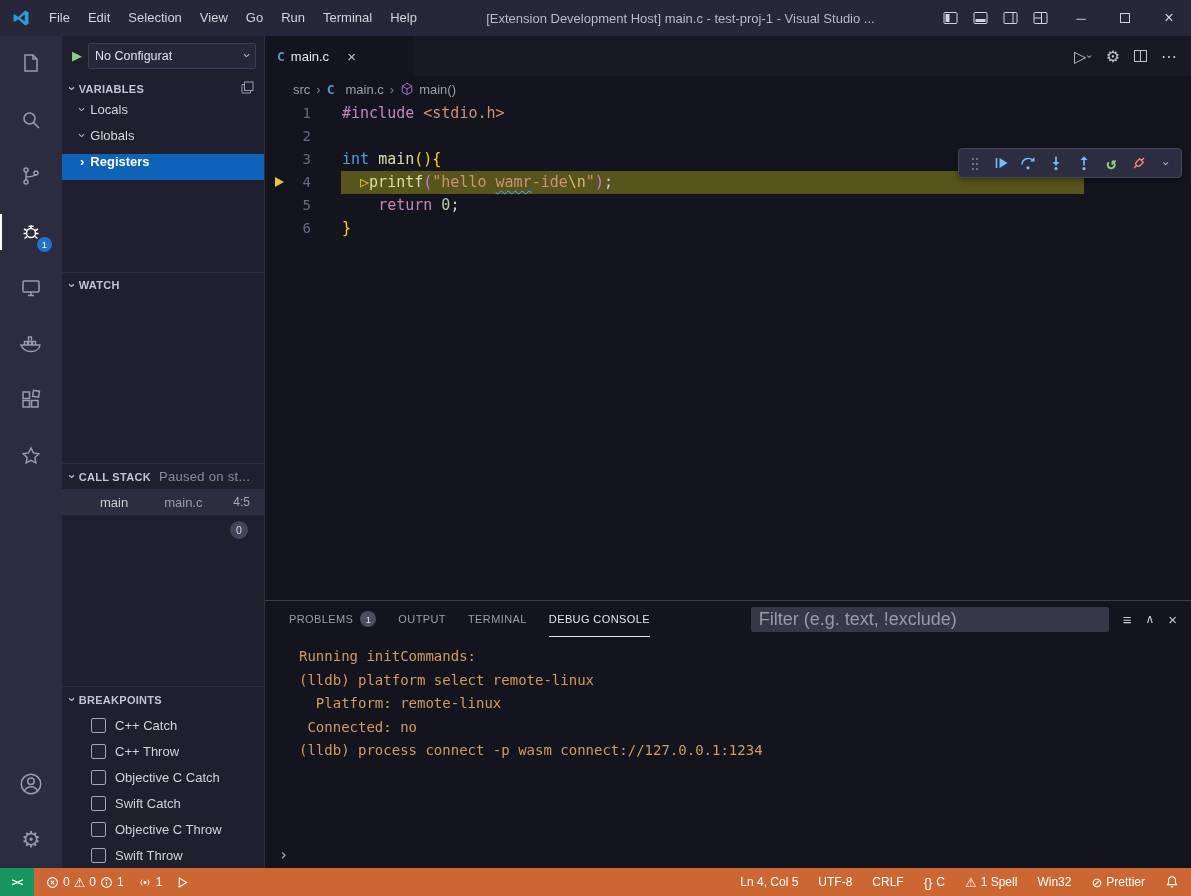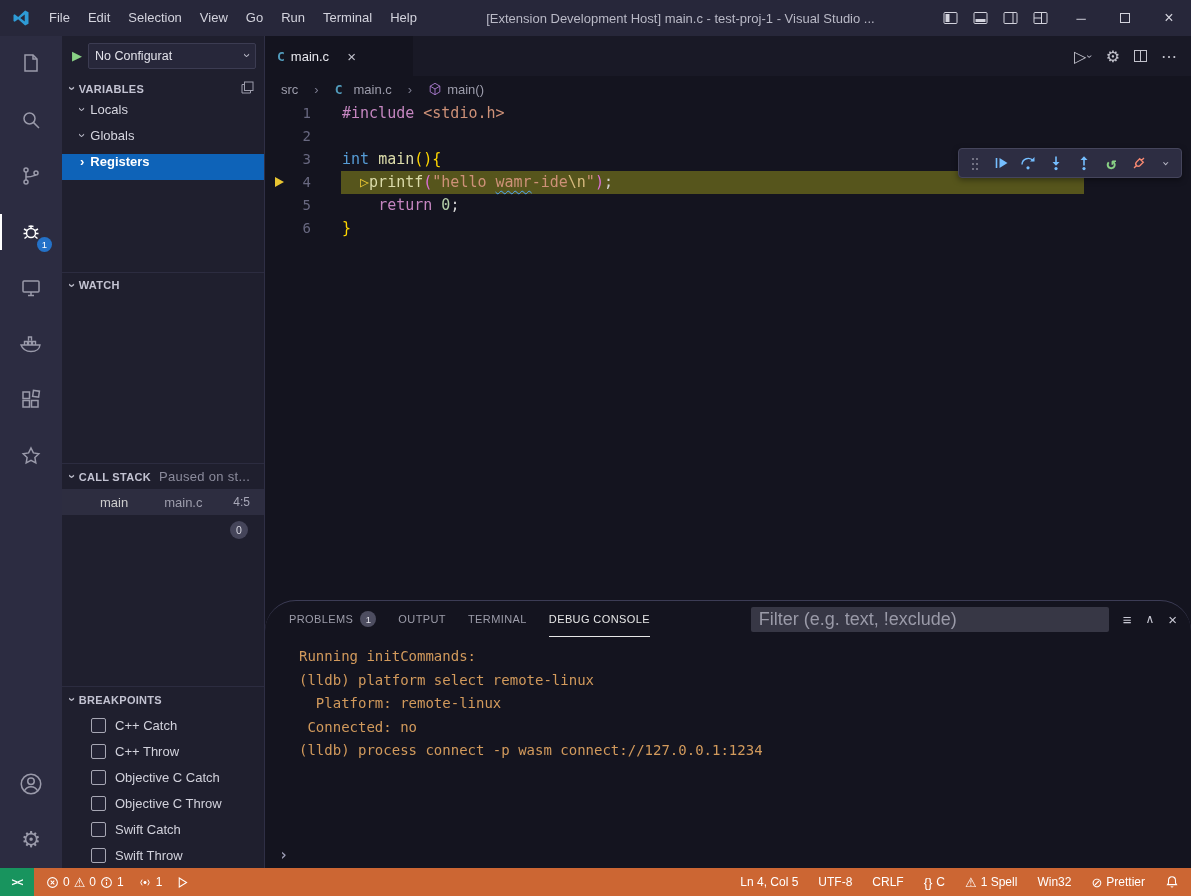--- a/index.html
+++ b/index.html
@@ -64,21 +64,21 @@
   .editor-col { flex:1; display:flex; flex-direction:column; position:relative; background:#14141f; }
   .tabstrip { height:40px; background:#191926; display:flex; align-items:center; }
   .tab { height:40px; min-width:148px; background:#14141f; display:flex; align-items:center; padding:0 12px; font-size:13px; color:#e8e8ee; }
   .c-icon { color:#519aba; font-weight:700; font-size:13px; margin-right:6px; font-family:"DejaVu Sans Mono", monospace; }
   .tab-close { margin-left:18px; color:#c2c2cc; font-size:15px; }
   .strip-icons { margin-left:auto; display:flex; align-items:center; gap:14px; padding-right:14px; color:#c2c2cc; }
   .strip-icons .cmp { display:flex; align-items:center; gap:2px; }
   .split-icon { width:13px; height:12px; border:1px solid #c2c2cc; position:relative; display:inline-block; }
   .split-icon::after { content:""; position:absolute; left:5px; top:0; bottom:0; width:1px; background:#c2c2cc; }
 
-  .breadcrumbs { height:26px; display:flex; align-items:center; font-size:13px; color:#9d9dac; padding-left:16px; gap:16px; }
+  .breadcrumbs { height:26px; display:flex; align-items:center; font-size:13px; color:#9d9dac; padding-left:28px; gap:6px; }
   .breadcrumbs .sep { color:#7d7d90; font-size:13px; }
   .bc-item { display:flex; align-items:center; gap:5px; }
 
   
   .code-area { flex:1; position:relative; font-family:"DejaVu Sans Mono", monospace; font-size:15px; overflow:hidden; }
   .code-line { position:relative; height:23px; line-height:23px; display:flex; }
   .ln { width:46px; text-align:right; color:#686880; flex:none; font-size:14px; }
   .lc { padding-left:31px; white-space:pre; z-index:2; }
   .code-line.current .hl { position:absolute; left:76px; width:743px; top:0; bottom:0; background:#56551c; z-index:1; }
   .gutter-arrow { position:absolute; left:10px; top:6px; width:0; height:0; z-index:3;
@@ -92,21 +92,21 @@
   
   .dbg-toolbar { position:absolute; top:46px; left:693px; width:224px; height:30px; background:#2d2d42;
     border:1px solid #45455c; border-radius:4px; display:flex; align-items:center; z-index:10; box-shadow:0 2px 6px rgba(0,0,0,.4); }
   .dbg-toolbar .dt { width:28px; height:28px; display:flex; align-items:center; justify-content:center; }
   .grip { width:2px; height:2px; background:#8a8a9a; border-radius:50%;
     box-shadow:4px 0 0 #8a8a9a, 0 5px 0 #8a8a9a, 4px 5px 0 #8a8a9a, 0 10px 0 #8a8a9a, 4px 10px 0 #8a8a9a; margin-top:-8px; }
   .restart-glyph { color:#89d185; font-size:17px; font-weight:700; }
   .dt-chev { width:12px; }
 
   
-  .panel { height:268px; border-top:1px solid #3c3c55; display:flex; flex-direction:column; position:relative;border-radius:31px; }
+  .panel { height:268px; border-top:1px solid #3c3c55; display:flex; flex-direction:column; position:relative; }
   .panel-tabs { height:36px; display:flex; align-items:center; padding-left:24px; }
   .ptab { font-size:11px; letter-spacing:.4px; color:#9d9daa; margin-right:22px; height:36px; display:flex; align-items:center; gap:7px; }
   .ptab.active { color:#e7e7e7; border-bottom:1px solid #e7e7e7; }
   .ptab-badge { width:16px; height:16px; border-radius:50%; background:#4d4d60; color:#e2e2ea; font-size:9.5px;
     display:flex; align-items:center; justify-content:center; letter-spacing:0; }
   .filter-input { margin-left:auto; width:358px; height:25px; background:#373745; border:none; border-radius:2px;
     color:#e0e0e8; font-size:18px; padding:0 8px; font-family:"Liberation Sans", sans-serif; }
   .filter-input::placeholder { color:#9a9aa8; }
   .panel-icons { display:flex; align-items:center; gap:14px; padding:0 14px; color:#c9c9d4; font-size:15px; }
   .console { padding:8px 0 0 34px; font-family:"DejaVu Sans Mono", monospace; font-size:14px; color:#d29a5c; }
@@ -305,25 +305,25 @@
     <div class="bp-row">
       <span class="bp-check"></span>
       <span>C++ Throw</span>
     </div>
     <div class="bp-row">
       <span class="bp-check"></span>
       <span>Objective C Catch</span>
     </div>
     <div class="bp-row">
       <span class="bp-check"></span>
-      <span>Objective C Throw</span>
+      <span>Swift Catch</span>
     </div>
     <div class="bp-row">
       <span class="bp-check"></span>
-      <span>Swift Catch</span>
+      <span>Objective C Throw</span>
     </div>
     <div class="bp-row">
       <span class="bp-check"></span>
       <span>Swift Throw</span>
     </div>
   </div>
 
   <div class="editor-col">
 
     <div class="tabstrip">

